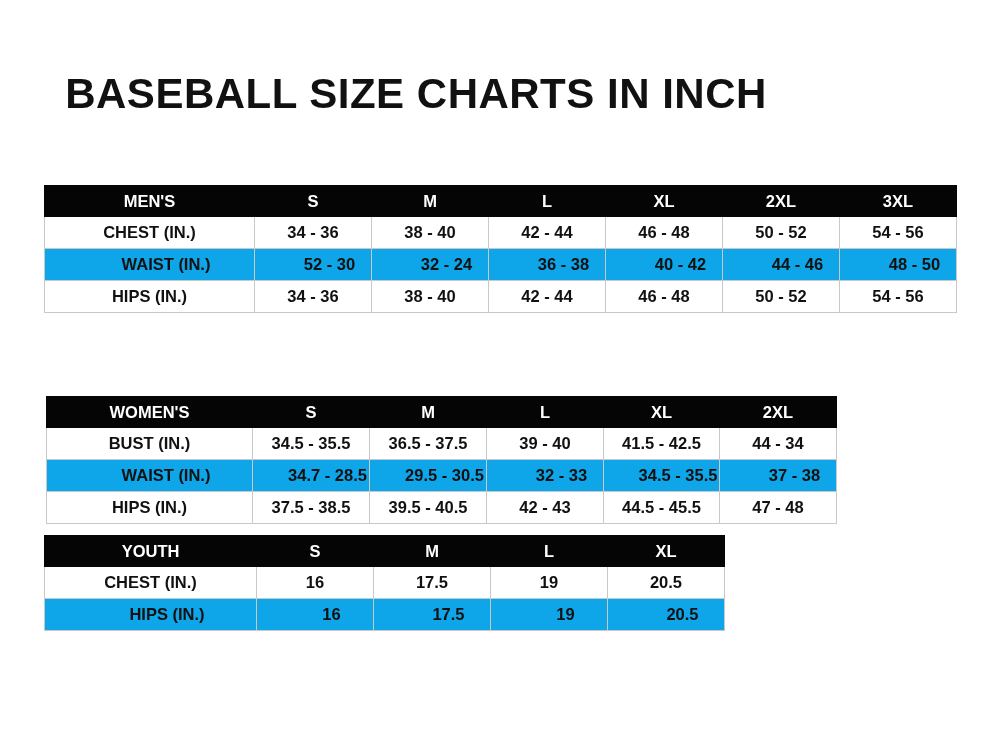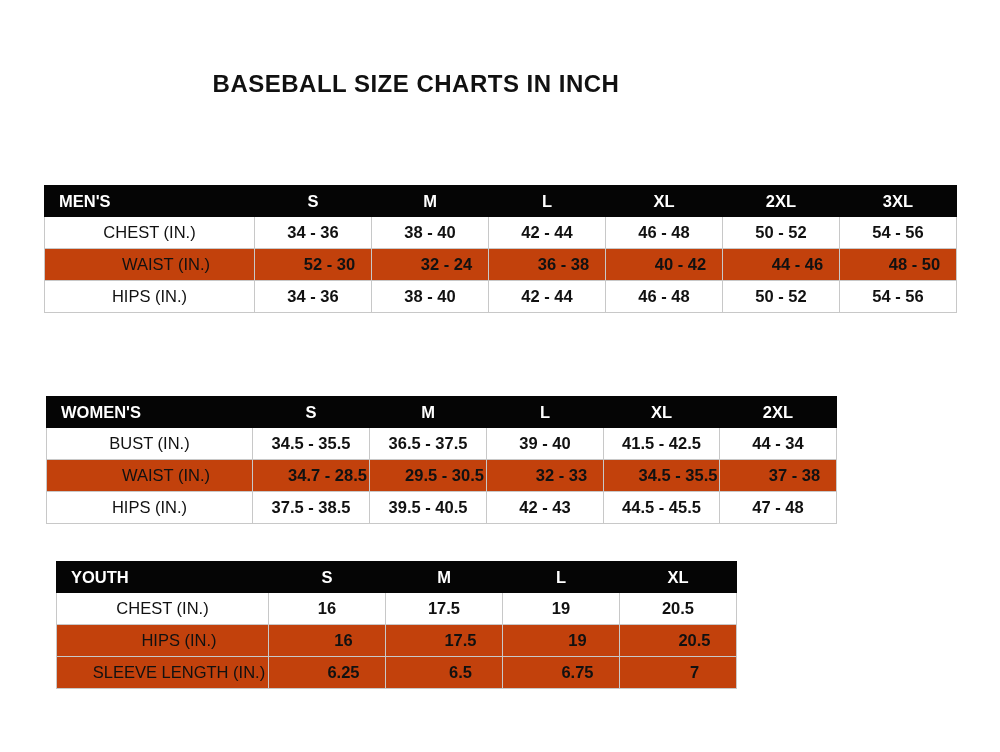--- a/index.html
+++ b/index.html
@@ -19,21 +19,21 @@
     width: 1000px;
     height: 752px;
     background: #ffffff;
   }
   .title {
     position: absolute;
     top: 70px;
     left: 0;
     width: 832px;
     text-align: center;
-    font-size: 24px;
+    font-size: 42px;
     font-weight: bold;
     letter-spacing: 0.5px;
     color: #111111;
   }
   .chart {
     position: absolute;
     border-collapse: collapse;
     table-layout: fixed;
   }
   .chart td, .chart th {
@@ -47,50 +47,49 @@
     background: #ffffff;
   }
   .chart thead th {
     background: #050505;
     color: #ffffff;
     border: 1px solid #050505;
     height: 30px;
     font-size: 16.5px;
   }
   .chart thead th.rowhead {
-    text-align: left;
-    padding-left: 14px;
+    text-align: center;
+    padding-left: 0;
   }
   .chart tbody tr.alt td {
-    background: #c2410c;
+    background: #0ea5e9;
     padding-left: 33px;
   }
   .chart td.rowlabel {
     text-align: center;
-    font-weight: normal;
+    font-weight: bold;
   }
 
   
   #mens-chart {
     top: 185px;
     left: 44px;
     width: 912px;
   }
   
   #womens-chart {
     top: 396px;
     left: 46px;
     width: 790px;
   }
   
   #youth-chart {
-    top: 561px;
+    top: 535px;
     left: 44px;
     width: 680px;
-    margin-left: 12px;
   }
 </style>
 </head>
 <body>
 
 <div class="page">
 
   <div class="title">BASEBALL SIZE CHARTS IN INCH</div>
 
   <table class="chart" id="mens-chart">
@@ -217,23 +216,16 @@
         <td>19</td>
         <td>20.5</td>
       </tr>
       <tr class="alt">
         <td class="rowlabel">HIPS (IN.)</td>
         <td>16</td>
         <td>17.5</td>
         <td>19</td>
         <td>20.5</td>
       </tr>
-      <tr class="alt">
-        <td class="rowlabel">SLEEVE LENGTH (IN.)</td>
-        <td>6.25</td>
-        <td>6.5</td>
-        <td>6.75</td>
-        <td>7</td>
-      </tr>
     </tbody>
   </table>
 
 </div>
 
 </body></html>

